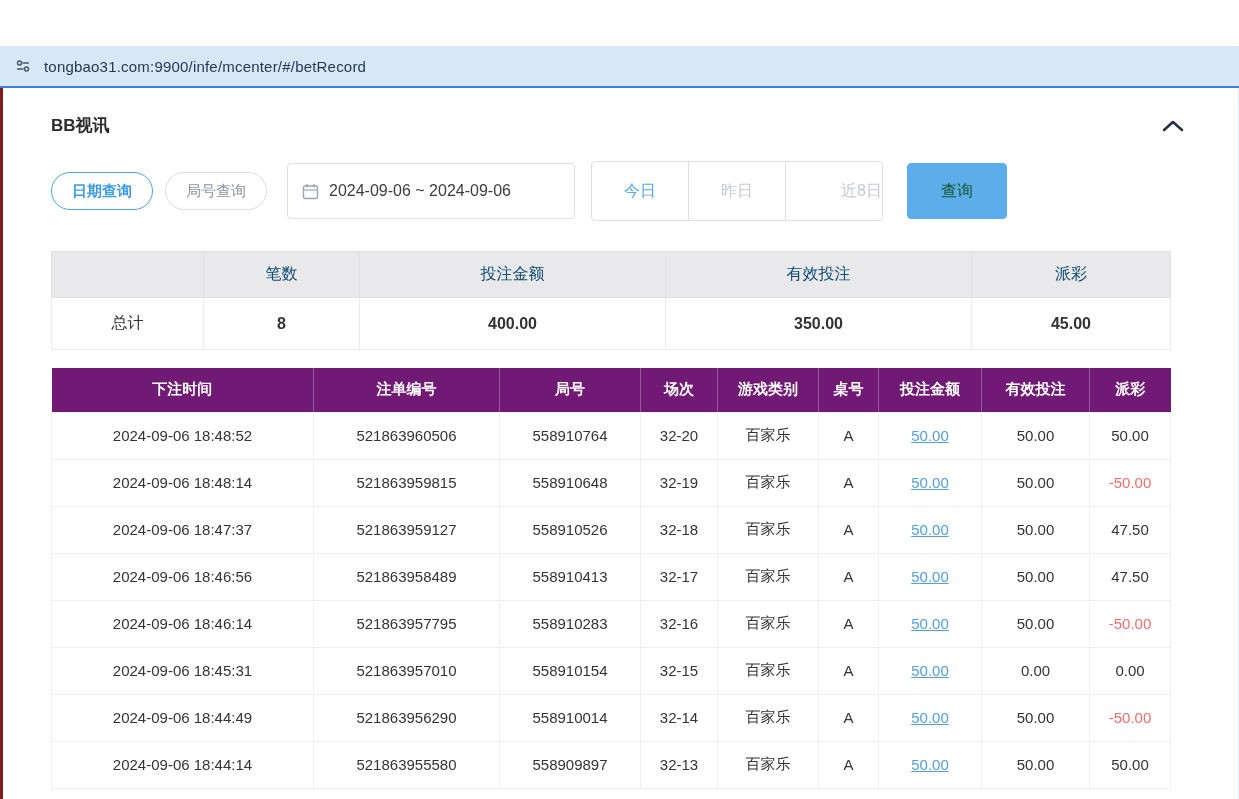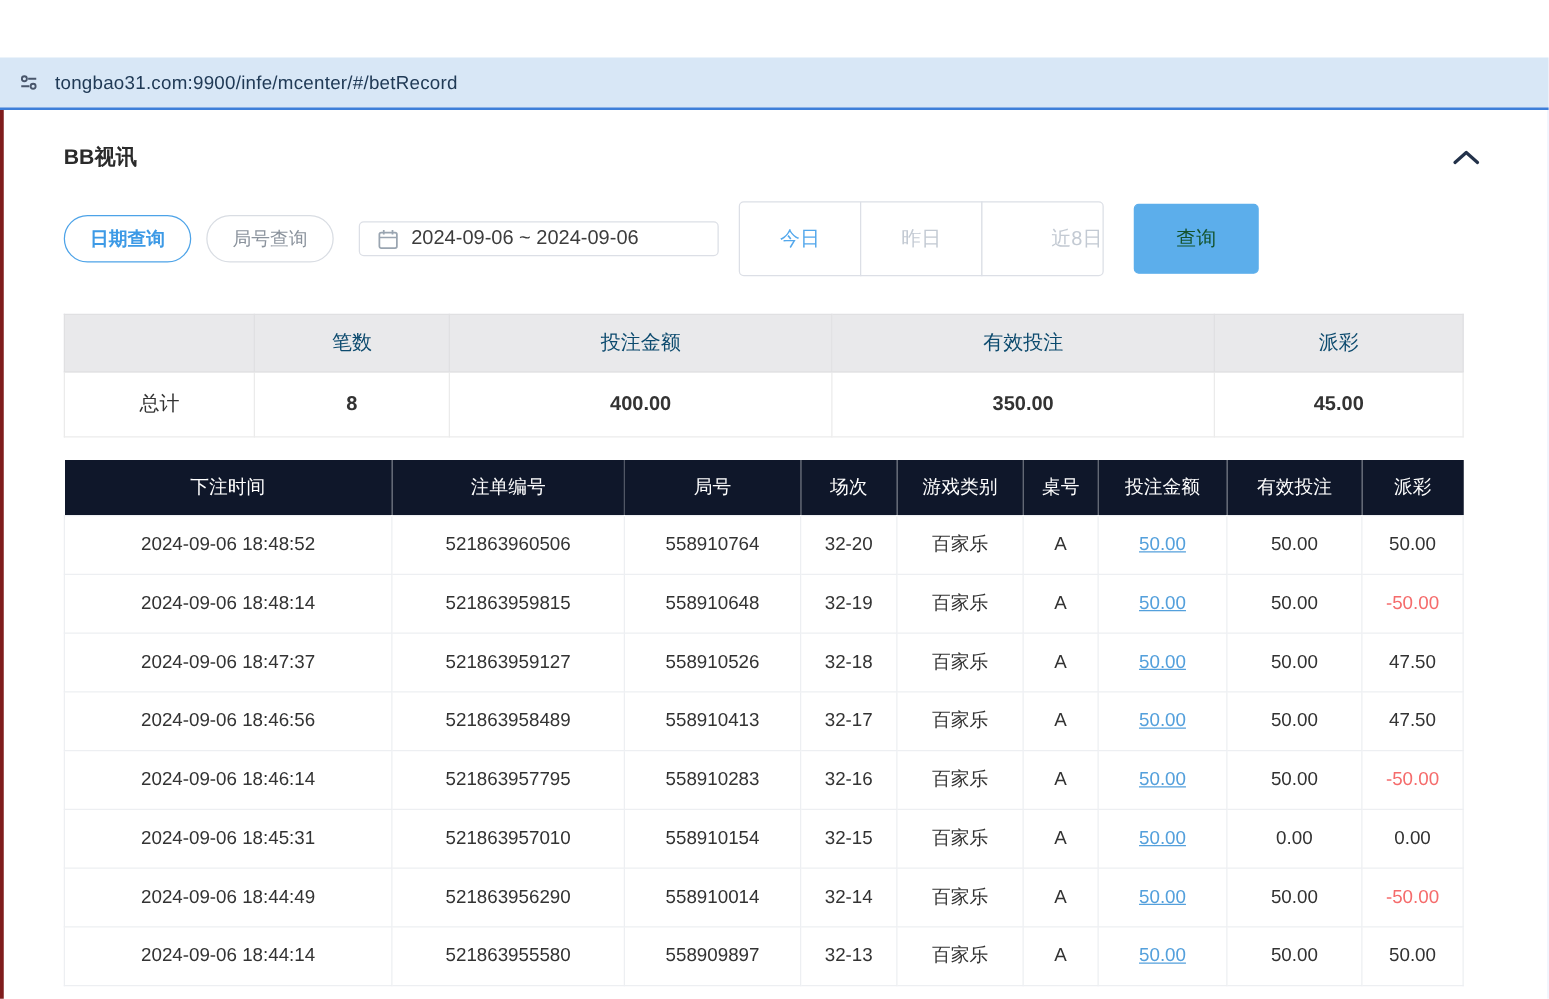--- a/index.html
+++ b/index.html
@@ -48,21 +48,21 @@
     background: #fff;
     border: 1px solid #d9dde3;
     border-radius: 19px;
     font-size: 15px;
     color: #8a929c;
     cursor: pointer;
     font-family: inherit;
   }
   .pill-btn.active { border-color: #4da3e8; color: #3d9ae6; font-weight: bold; }
   .date-box {
-    height: 28px; width: 288px;
+    height: 56px; width: 288px;
     border: 1px solid #dcdfe6; border-radius: 4px;
     display: flex; align-items: center; gap: 10px;
     padding: 0 14px;
     font-size: 16px; color: #3c3c3c;
     cursor: pointer;
     margin-left: 8px;
   }
   .btn-group { display: flex; margin-left: 4px; }
   .grp-btn {
     width: 98px; height: 60px;
@@ -105,24 +105,24 @@
     border: 1px solid #ebebeb;
     text-align: center;
   }
   .summary td.total-label { font-weight: normal; font-size: 16px; }
   .summary td.val { font-weight: bold; }
   .summary .c1 { width: 152px; } .summary .c2 { width: 156px; }
   .summary .c3 { width: 306px; } .summary .c4 { width: 306px; }
   .summary .c5 { width: 199px; }
   
   .bets th {
-    background: #0f172a;
+    background: #701a75;
     color: #fff;
     font-size: 15px;
-    font-weight: normal;
+    font-weight: bold;
     height: 44px;
     text-align: center;
     border-right: 1px solid rgba(255,255,255,.28);
   }
   .bets th:last-child { border-right: none; }
   .bets td {
     height: 47px;
     font-size: 15px;
     color: #333;
     text-align: center;

